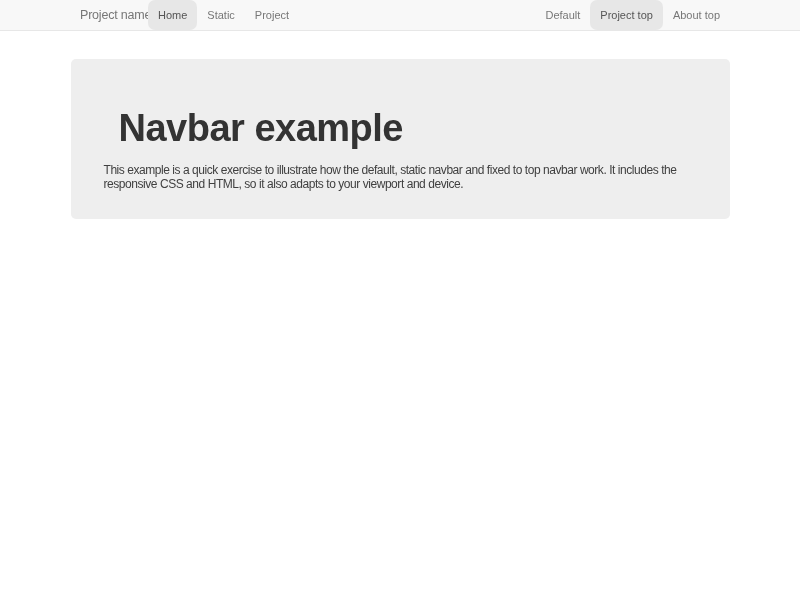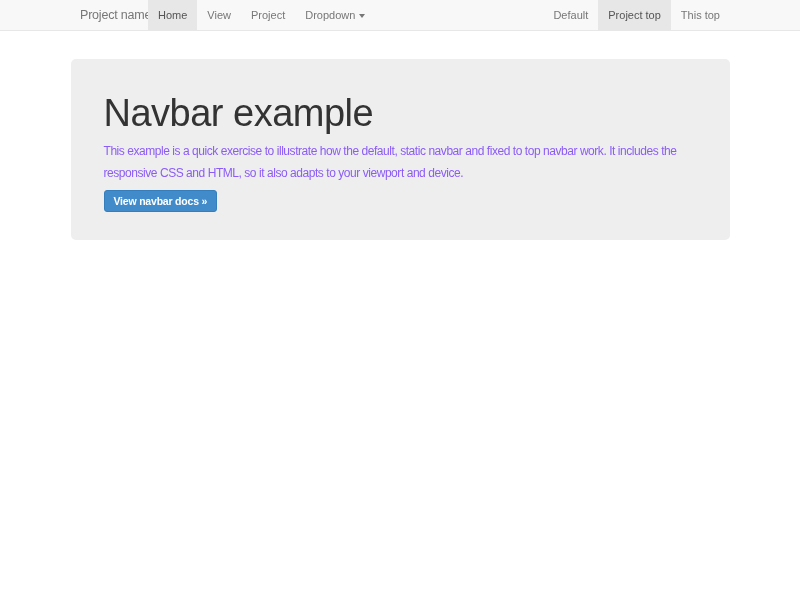--- a/index.html
+++ b/index.html
@@ -40,20 +40,21 @@
     display: flex;
     align-items: stretch;
   }
   .nav-item {
     padding: 0 10px;
     line-height: 30px;
     font-size: 11px;
     color: #777777;
     white-space: nowrap;
     cursor: pointer;
+    border-radius: 7px;
   }
   .nav-item.active {
     background: #e7e7e7;
     color: #555555;
   }
   .nav-right { margin-left: auto; }
   .caret {
     display: inline-block;
     width: 0;
     height: 0;
@@ -67,34 +68,34 @@
   
   .jumbotron {
     width: 659px;
     box-sizing: border-box;
     margin: 28px auto 0;
     background: #eeeeee;
     border-radius: 5px;
     padding: 34px 33px 28px;
   }
   .jumbo-title {
-    margin: 0;
+    margin: 15px;
     font-size: 38px;
     line-height: 40px;
-    font-weight: 400;
+    font-weight: 700;
     letter-spacing: -0.5px;
     color: #333333;
   }
   .jumbo-desc {
     margin: 7px 0 0;
     max-width: 596px;
     font-size: 12px;
-    line-height: 22px;
+    line-height: 14px;
     letter-spacing: -0.45px;
-    color: #8b5cf6;
+    color: #404040;
   }
   .btn-primary {
     display: inline-block;
     margin-top: 6px;
     background: #428bca;
     border: 1px solid #357ebd;
     border-radius: 3px;
     color: #ffffff;
     font-size: 10.5px;
     font-weight: bold;
@@ -105,32 +106,28 @@
 </style>
 </head>
 <body>
 
 <nav class="navbar">
   <div class="nav-container">
     <div class="brand">Project name</div>
 
     <div class="nav">
       <div class="nav-item active">Home</div>
-      <div class="nav-item">View</div>
+      <div class="nav-item">Static</div>
       <div class="nav-item">Project</div>
-      <div class="nav-item">
-        <span>Dropdown</span><span class="caret"></span>
-      </div>
     </div>
 
     <div class="nav nav-right">
       <div class="nav-item">Default</div>
       <div class="nav-item active">Project top</div>
-      <div class="nav-item">This top</div>
+      <div class="nav-item">About top</div>
     </div>
   </div>
 </nav>
 
 <div class="jumbotron">
   <h1 class="jumbo-title">Navbar example</h1>
   <p class="jumbo-desc">This example is a quick exercise to illustrate how the default, static navbar and fixed to top navbar work. It includes the responsive CSS and HTML, so it also adapts to your viewport and device.</p>
-  <a class="btn-primary">View navbar docs »</a>
 </div>
 
 </body></html>

